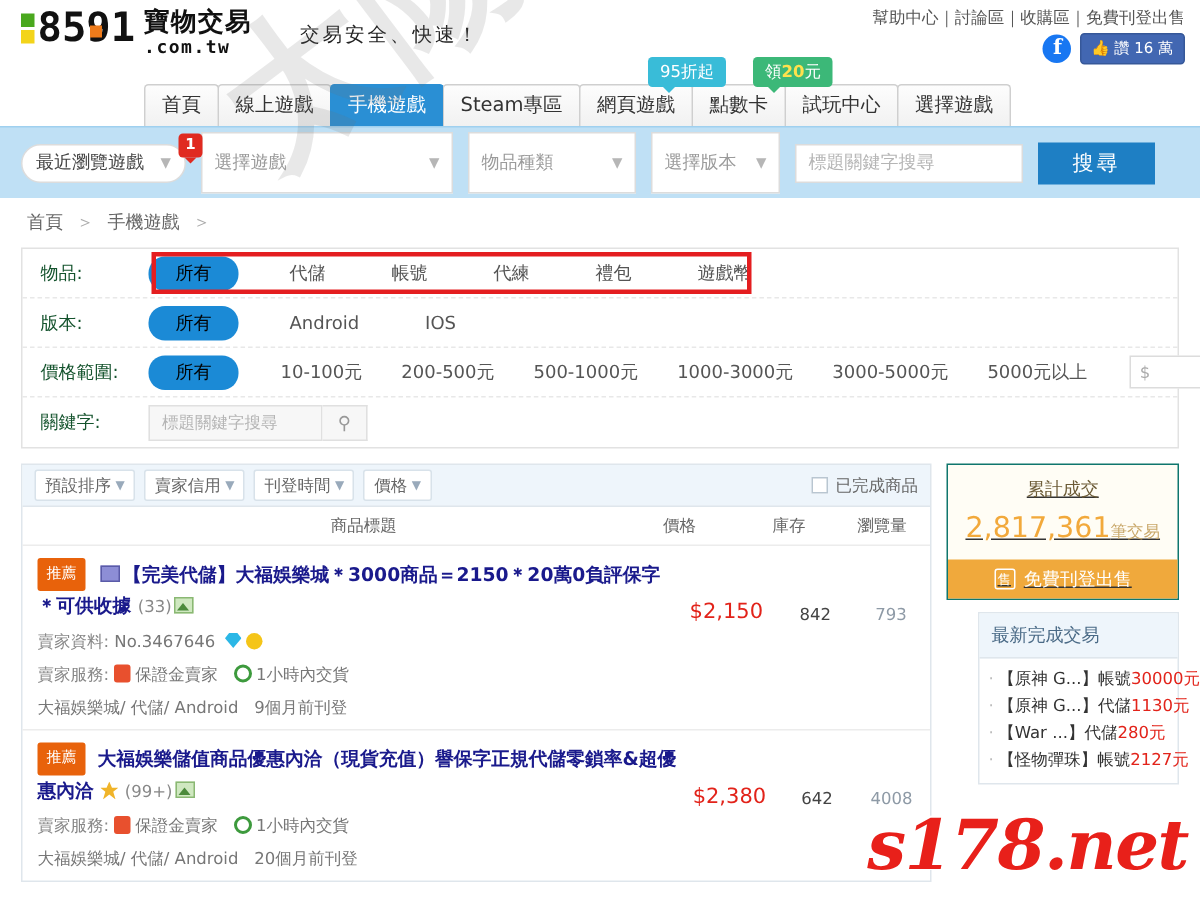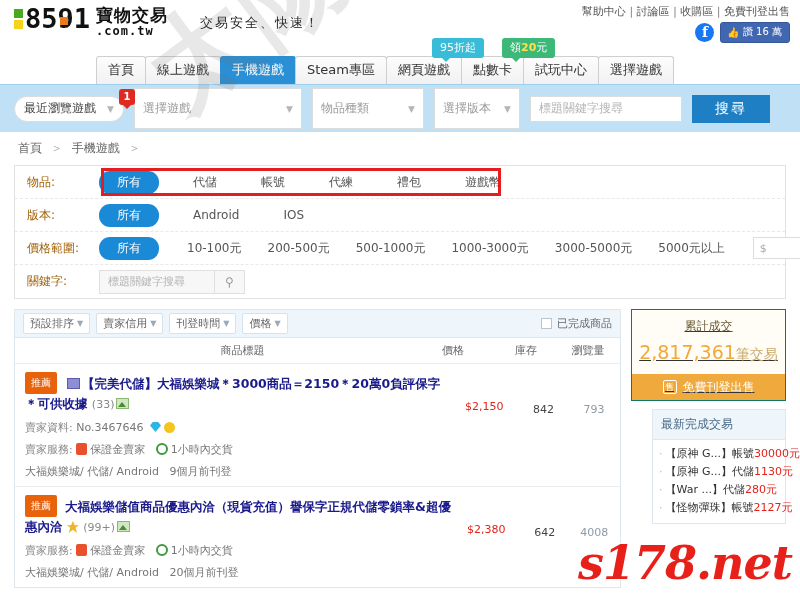--- a/index.html
+++ b/index.html
@@ -114,24 +114,24 @@
   .red-badge:after { content:""; position:absolute; left:4px; bottom:-4px; border-left:4px solid transparent; border-right:4px solid transparent; border-top:4px solid #e02a20;}
 
   
   .crumb { padding: 8px 0 8px 18px; font-size: 12px; color: #666; }
   .crumb .sep { color: #aaa; margin: 0 5px; }
 
   
   .filters { margin: 0 14px; border: 1px solid #e2e2e2; background:#fff; }
   .frow { display: flex; align-items: center; min-height: 33px; border-bottom: 1px dashed #e8e8e8; padding-left: 12px; position: relative; }
   .frow:last-child { border-bottom: none; }
-  .flabel { width: 72px; font-size: 12px; color: #a16207; flex: none; }
+  .flabel { width: 72px; font-size: 12px; color: #14532d; flex: none; }
   .fopts { display: flex; align-items: center; }
   .fopt { font-size: 12px; color: #555; padding: 3px 10px; margin-right: 24px; white-space: nowrap; }
-  .fopt.on { background: #1b8ad6; color: #ffffff; border-radius: 11px; padding: 3px 18px; }
+  .fopt.on { background: #1b8ad6; color: #000000; border-radius: 11px; padding: 3px 18px; }
   .fopt.price { margin-right: 18px; padding: 3px 4px; }
   .highlight-box {
     position: absolute; left: 86px; top: 2px; width: 400px; height: 28px;
     border: 3px solid #e41e20; pointer-events: none;
   }
   .price-inputs { display: flex; align-items: center; gap: 6px; margin-left: 6px; }
   .pinput { width: 54px; height: 22px; border: 1px solid #dcdcdc; background:#fff; font-size: 11px; color: #aaa; display:flex; align-items:center; padding:0 6px;}
   .kwfield { display:flex; align-items:center; }
   .kwfield .kb { width: 116px; height: 24px; border:1px solid #e0e0e0; background:#f7f7f7; font-size:11px; color:#b5b5b5; display:flex; align-items:center; padding:0 8px;}
   .kwfield .kgo { width: 30px; height: 24px; border:1px solid #e0e0e0; border-left:none; background:#f7f7f7; display:flex; align-items:center; justify-content:center; color:#999;}
@@ -164,29 +164,29 @@
   .ic-img:after{content:""; position:absolute; left:1px; bottom:1px; width:0;height:0;border-left:4px solid transparent;border-right:4px solid transparent;border-bottom:5px solid #4b8a3a;}
   .ic-blue { background:#8d8ed6; border:1px solid #5a5ba8; }
   .it-meta { font-size: 11px; color: #777; margin-top: 5px; line-height: 17px; }
   .it-meta .lab { color: #888; }
   .gem { display:inline-block; width:11px;height:10px;background:#2bb7e6; clip-path: polygon(50% 100%, 0 35%, 25% 0, 75% 0, 100% 35%); vertical-align:-1px; margin-left:3px;}
   .smiley { display:inline-block; width:11px;height:11px;border-radius:50%;background:#f5c518;vertical-align:-2px;margin-left:3px;}
   .crown { display:inline-block; width:12px;height:10px;background:#f0b429; clip-path: polygon(0 100%,0 20%,25% 55%,50% 0,75% 55%,100% 20%,100% 100%); vertical-align:-1px; margin-left:3px;}
   .tag-red { display:inline-block; width:11px;height:12px;background:#e8502e; border-radius:2px; vertical-align:-2px; margin-right:3px;}
   .clock { display:inline-block; width:12px;height:12px;border-radius:50%;border:2px solid #3d9a3d; vertical-align:-2px; margin-right:3px;}
   .medal { display:inline-block; width:12px;height:12px;background:#f0b429; clip-path: polygon(50% 0,65% 35%,100% 35%,72% 57%,85% 100%,50% 72%,15% 100%,28% 57%,0 35%,35% 35%); vertical-align:-2px;}
-  .it-price { width: 86px; text-align: center; color: #e2231a; font-size: 11px; padding-top: 28px; }
+  .it-price { width: 86px; text-align: center; color: #e2231a; font-size: 14px; padding-top: 28px; }
   .it-stock { width: 60px; text-align: center; color: #444; font-size: 11px; padding-top: 31px; }
   .it-view  { width: 64px; text-align: center; color: #8e9aa6; font-size: 11px; padding-top: 31px; }
 
   
   .card { border: 1px solid #0f766e; background: #fffdf5; margin-bottom: 8px; text-decoration: underline; }
   .card-ttl { text-align: center; font-size: 12px; color: #6b5a35; padding: 8px 0 2px; }
   .card-num { text-align: center; font-size: 19px; color: #f2a93b; padding: 4px 0 10px; }
-  .card-num small { font-size: 14px; color: #c9a86a; }
+  .card-num small { font-size: 11px; color: #c9a86a; }
   .sell-btn { background: #f0a93c; color: #fff; font-size: 12px; height: 26px; display: flex; align-items: center; justify-content: center; gap: 6px; }
   .sell-ic { width: 14px; height: 14px; border: 1px solid #fff; border-radius: 2px; font-size: 9px; display:flex; align-items:center; justify-content:center;}
 
   .panel { border: 1px solid #dfe6ec; background: #fff; margin-left: 21px; }
   .panel-ttl { background: #eef5fb; font-size: 12px; color: #4a6a86; padding: 6px 8px; border-bottom: 1px solid #dfe6ec;}
   .panel ul { list-style: none; padding: 5px 6px 6px; }
   .panel li { font-size: 11px; color: #333; line-height: 18px; white-space: nowrap; }
   .panel li .bullet { color: #bbb; margin-right: 3px; }
   .panel li .amt { color: #e2231a; }
 </style>

